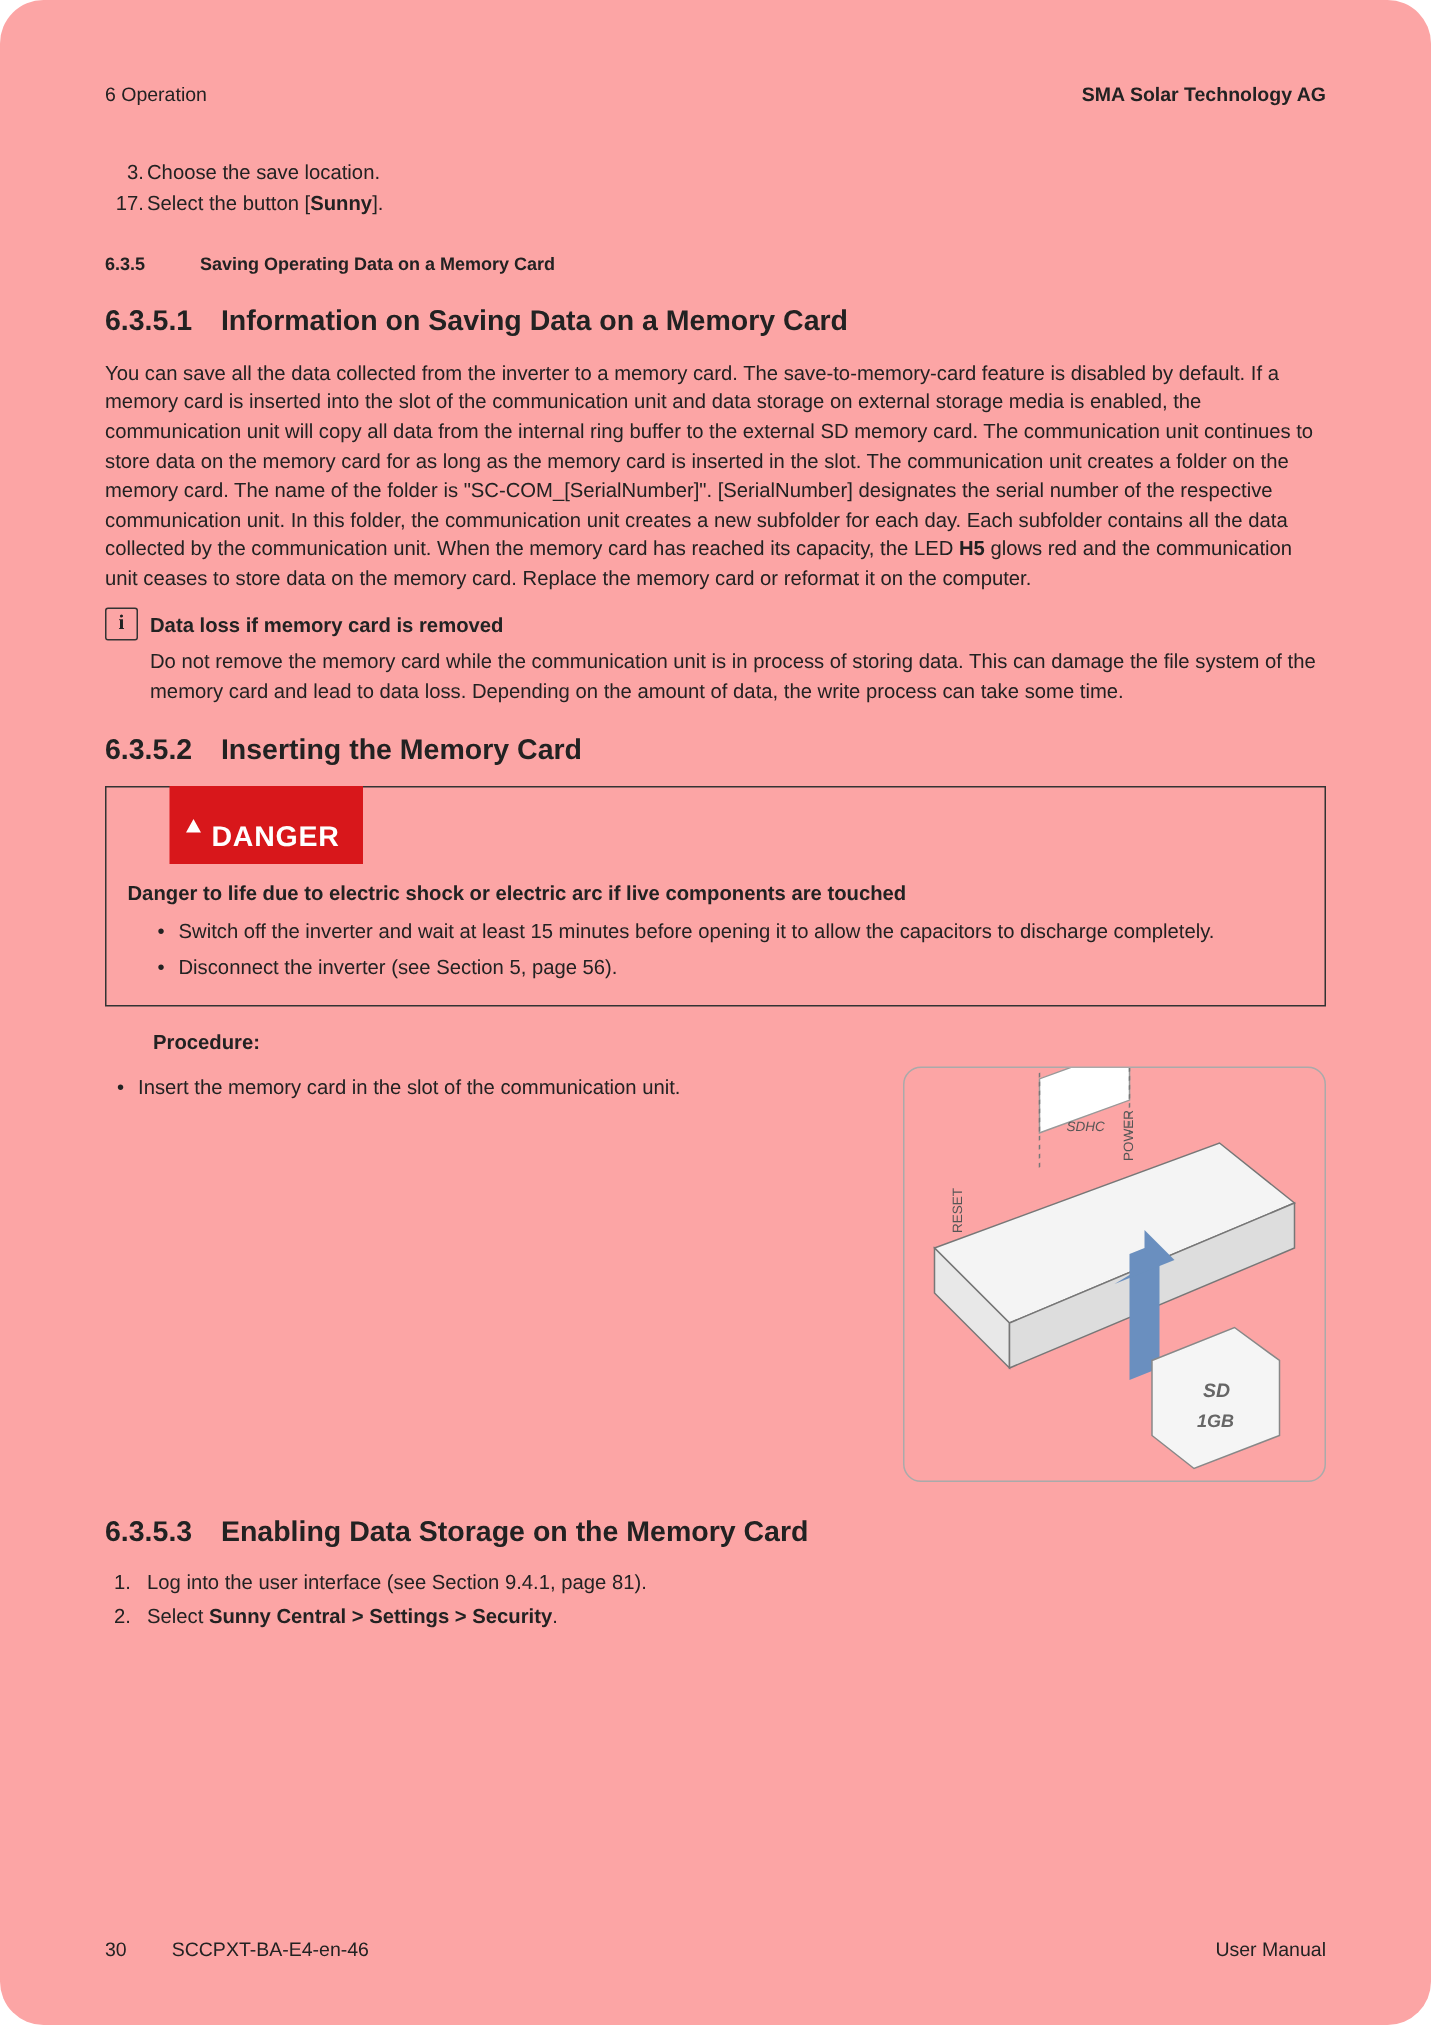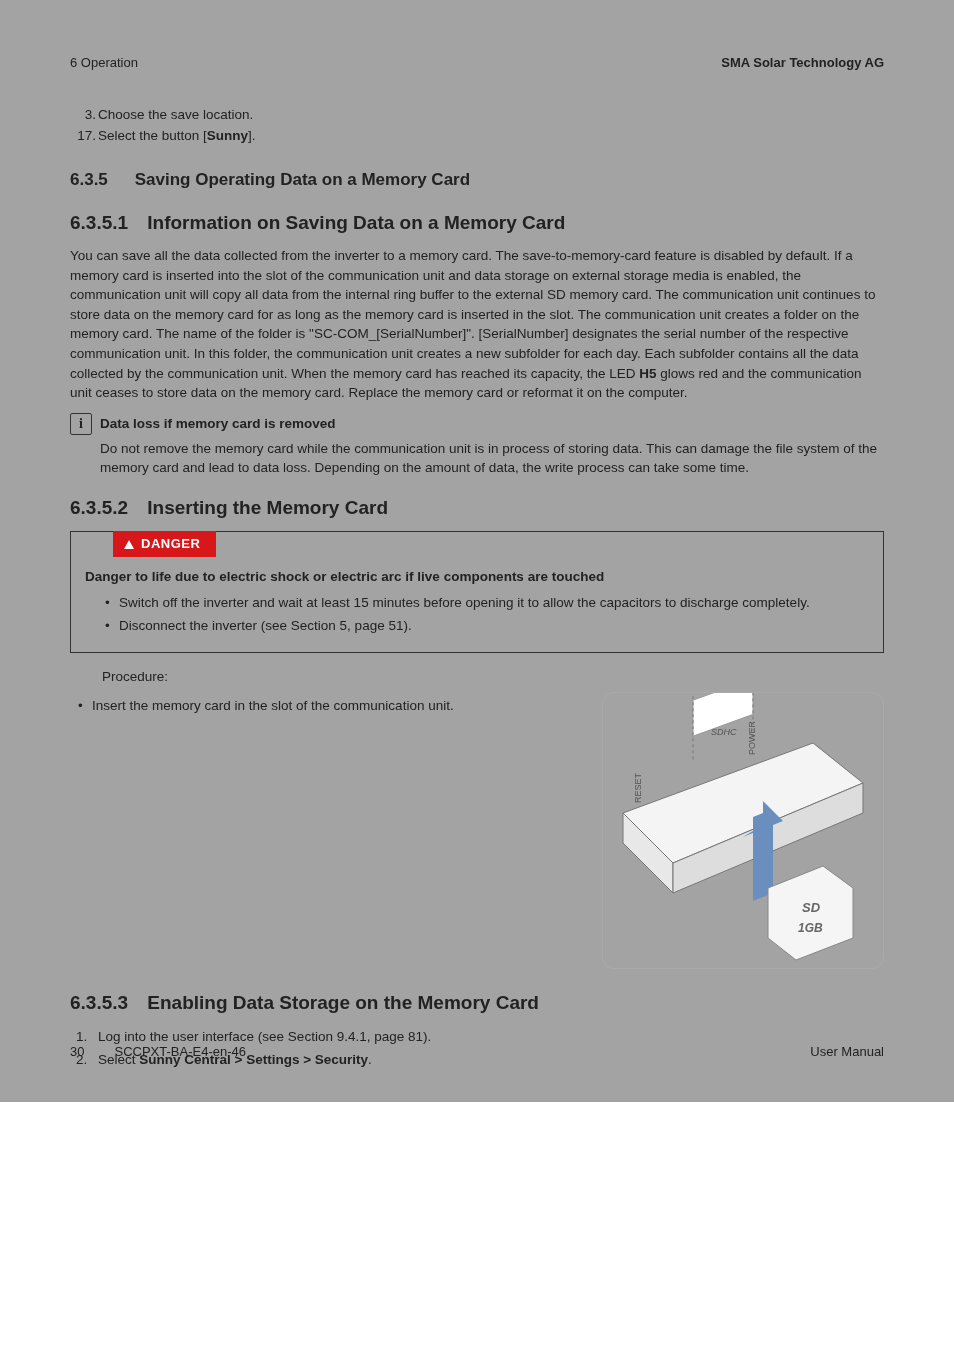--- a/index.html
+++ b/index.html
@@ -7,25 +7,26 @@
     font-family: Arial, Helvetica, sans-serif;
     font-size: 13.5px;
     line-height: 1.45;
     color: #222;
     background: #fff;
     margin: 0;
     padding: 0;
   }
   .page {
     width: 954px;
-    height: 1102px;
+    height: 1350px;
     box-sizing: border-box;
     padding: 54px 70px 40px 70px;
     position: relative;
-    background: #a3a3a3;
+    background: #fca5a5;
+    border-radius: 29px;
   }
   .header-row {
     display: flex;
     justify-content: space-between;
     font-size: 13px;
     margin-bottom: 32px;
   }
   .header-right { font-weight: bold; }
   ol.cont {
     list-style: none;
@@ -36,21 +37,21 @@
     position: relative;
     margin: 2px 0;
   }
   ol.cont li .num {
     position: absolute;
     left: -28px;
     width: 26px;
     text-align: right;
   }
   h2.section {
-    font-size: 17px;
+    font-size: 12px;
     font-weight: bold;
     margin: 22px 0 14px 0;
   }
   h2.section .secnum { display: inline-block; min-width: 60px; }
   h3.subsection {
     font-size: 19px;
     font-weight: bold;
     margin: 16px 0 10px 0;
   }
   h3.subsection .secnum { display: inline-block; min-width: 72px; }
@@ -84,27 +85,27 @@
   .info-body {
     padding-left: 30px;
   }
   .danger-box {
     border: 1.2px solid #333;
     margin: 8px 0 14px 0;
     padding: 0 14px 12px 14px;
   }
   .danger-label {
     display: inline-flex;
-    align-items: center;
+    align-items: flex-start;
     gap: 6px;
     background: #d8171b;
     color: #fff;
     font-weight: bold;
-    font-size: 13px;
-    padding: 4px 16px 3px 10px;
+    font-size: 19px;
+    padding: 21px 16px 3px 10px;
     margin-left: 28px;
     margin-top: -1px;
     letter-spacing: 0.5px;
   }
   .danger-label svg { width: 12px; height: 12px; }
   .danger-title {
     font-weight: bold;
     margin: 10px 0 6px 0;
   }
   ul.bullets {
@@ -116,21 +117,21 @@
     position: relative;
     margin: 4px 0;
     padding-left: 14px;
   }
   ul.bullets li::before {
     content: "•";
     position: absolute;
     left: 0;
   }
   .proc-head {
-    font-weight: normal;
+    font-weight: bold;
     margin: 8px 0 6px 0;
     padding-left: 32px;
   }
   .proc-row {
     display: flex;
     align-items: flex-start;
     gap: 36px;
   }
   .proc-text {
     flex: 1;
@@ -223,21 +224,21 @@
   <div class="danger-box">
     <div class="danger-label">
       <svg viewBox="0 0 24 24">
           <path fill="#fff" d="M12 2 L22 20 L2 20 Z M11 9 h2 v6 h-2 Z M11 16 h2 v2 h-2 Z"></path>
         </svg>
       <span>DANGER</span>
     </div>
     <div class="danger-title">Danger to life due to electric shock or electric arc if live components are touched</div>
     <ul class="bullets">
       <li>Switch off the inverter and wait at least 15 minutes before opening it to allow the capacitors to discharge completely.</li>
-      <li>Disconnect the inverter (see Section 5, page 51).</li>
+      <li>Disconnect the inverter (see Section 5, page 56).</li>
     </ul>
   </div>
 
   <div class="proc-head">Procedure:</div>
   <div class="proc-row">
     <div class="proc-text">
       <ul class="bullets" style="padding-left:8px;">
         <li>Insert the memory card in the slot of the communication unit.</li>
       </ul>
     </div>

